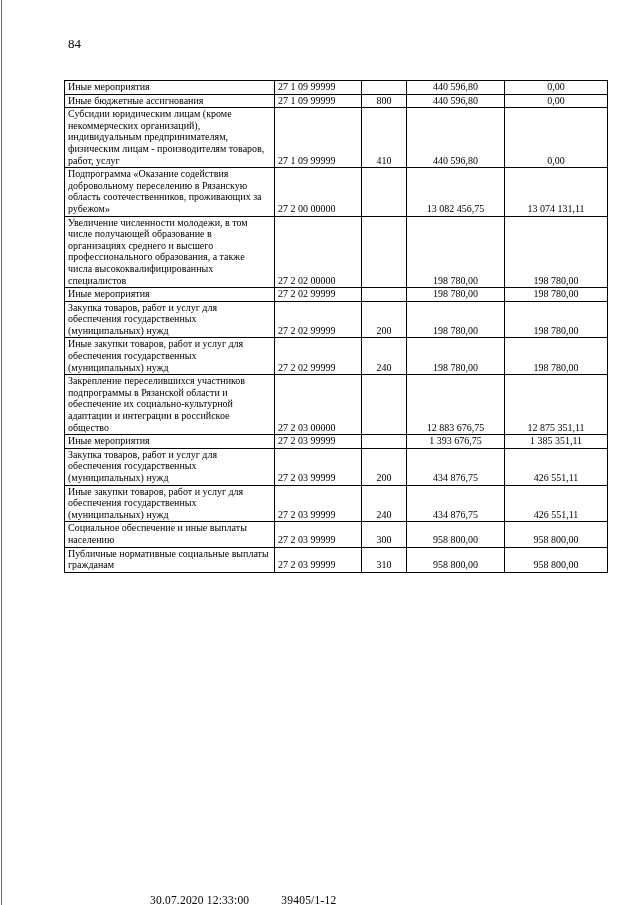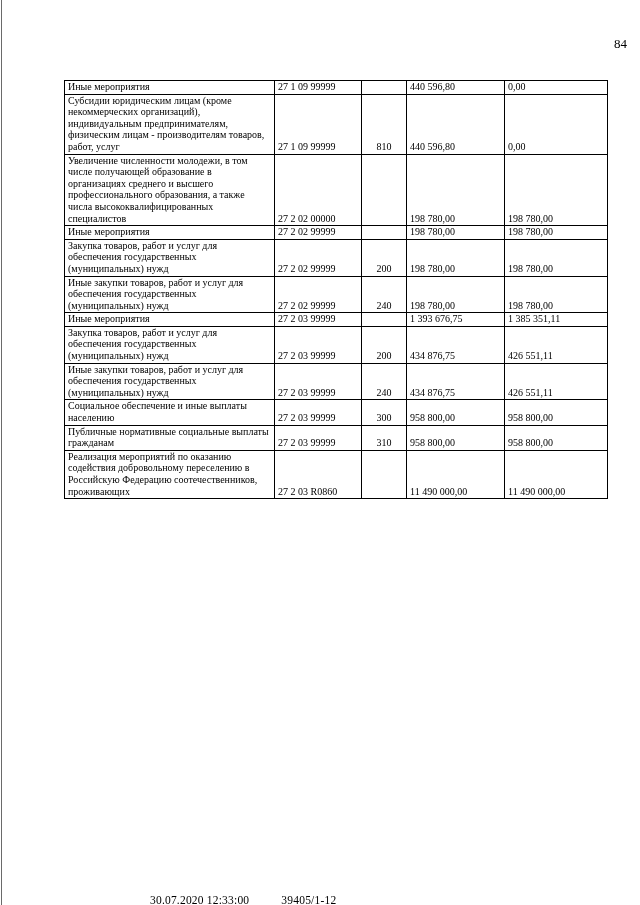--- a/index.html
+++ b/index.html
@@ -17,23 +17,23 @@
   }
   .scan-edge {
     position: absolute;
     left: 1px; top: 0;
     width: 1px; height: 905px;
     background: #6a6a6a;
   }
   .page-number {
     position: absolute;
     top: 36px;
-    left: 84px;
+    left: 68px;
     width: 543px;
-    text-align: right;
+    text-align: left;
     font-size: 13px;
   }
   table.budget {
     position: absolute;
     top: 64px;
     left: 64px;
     width: 543px;
     border-collapse: collapse;
     table-layout: fixed;
     font-size: 10px;
@@ -57,21 +57,21 @@
   td.c-code {
     vertical-align: bottom;
     white-space: nowrap;
   }
   td.c-vr {
     text-align: center;
     vertical-align: bottom;
     white-space: nowrap;
   }
   td.c-amt {
-    text-align: left;
+    text-align: center;
     vertical-align: bottom;
     white-space: nowrap;
     padding-right: 5px;
   }
   .footer {
     position: absolute;
     top: 894px;
     left: 150px;
     font-size: 11.5px;
     letter-spacing: 0.2px;
@@ -97,25 +97,39 @@
   </colgroup>
   <tbody>
       <tr>
         <td class="c-name">Иные мероприятия</td>
         <td class="c-code">27 1 09 99999</td>
         <td class="c-vr"></td>
         <td class="c-amt">440 596,80</td>
         <td class="c-amt">0,00</td>
       </tr>
       <tr>
+        <td class="c-name">Иные бюджетные ассигнования</td>
+        <td class="c-code">27 1 09 99999</td>
+        <td class="c-vr">800</td>
+        <td class="c-amt">440 596,80</td>
+        <td class="c-amt">0,00</td>
+      </tr>
+      <tr>
         <td class="c-name">Субсидии юридическим лицам (кроме некоммерческих организаций), индивидуальным предпринимателям, физическим лицам - производителям товаров, работ, услуг</td>
         <td class="c-code">27 1 09 99999</td>
-        <td class="c-vr">810</td>
+        <td class="c-vr">410</td>
         <td class="c-amt">440 596,80</td>
         <td class="c-amt">0,00</td>
+      </tr>
+      <tr>
+        <td class="c-name">Подпрограмма «Оказание содействия добровольному переселению в Рязанскую область соотечественников, проживающих за рубежом»</td>
+        <td class="c-code">27 2 00 00000</td>
+        <td class="c-vr"></td>
+        <td class="c-amt">13 082 456,75</td>
+        <td class="c-amt">13 074 131,11</td>
       </tr>
       <tr>
         <td class="c-name">Увеличение численности молодежи, в том числе получающей образование в организациях среднего и высшего профессионального образования, а также числа высококвалифицированных специалистов</td>
         <td class="c-code">27 2 02 00000</td>
         <td class="c-vr"></td>
         <td class="c-amt">198 780,00</td>
         <td class="c-amt">198 780,00</td>
       </tr>
       <tr>
         <td class="c-name">Иные мероприятия</td>
@@ -132,20 +146,27 @@
         <td class="c-amt">198 780,00</td>
       </tr>
       <tr>
         <td class="c-name">Иные закупки товаров, работ и услуг для обеспечения государственных (муниципальных) нужд</td>
         <td class="c-code">27 2 02 99999</td>
         <td class="c-vr">240</td>
         <td class="c-amt">198 780,00</td>
         <td class="c-amt">198 780,00</td>
       </tr>
       <tr>
+        <td class="c-name">Закрепление переселившихся участников подпрограммы в Рязанской области и обеспечение их социально-культурной адаптации и интеграции в российское общество</td>
+        <td class="c-code">27 2 03 00000</td>
+        <td class="c-vr"></td>
+        <td class="c-amt">12 883 676,75</td>
+        <td class="c-amt">12 875 351,11</td>
+      </tr>
+      <tr>
         <td class="c-name">Иные мероприятия</td>
         <td class="c-code">27 2 03 99999</td>
         <td class="c-vr"></td>
         <td class="c-amt">1 393 676,75</td>
         <td class="c-amt">1 385 351,11</td>
       </tr>
       <tr>
         <td class="c-name">Закупка товаров, работ и услуг для обеспечения государственных (муниципальных) нужд</td>
         <td class="c-code">27 2 03 99999</td>
         <td class="c-vr">200</td>
@@ -166,25 +187,18 @@
         <td class="c-amt">958 800,00</td>
         <td class="c-amt">958 800,00</td>
       </tr>
       <tr>
         <td class="c-name">Публичные нормативные социальные выплаты гражданам</td>
         <td class="c-code">27 2 03 99999</td>
         <td class="c-vr">310</td>
         <td class="c-amt">958 800,00</td>
         <td class="c-amt">958 800,00</td>
       </tr>
-      <tr>
-        <td class="c-name">Реализация мероприятий по оказанию содействия добровольному переселению в Российскую Федерацию соотечественников, проживающих</td>
-        <td class="c-code">27 2 03 R0860</td>
-        <td class="c-vr"></td>
-        <td class="c-amt">11 490 000,00</td>
-        <td class="c-amt">11 490 000,00</td>
-      </tr>
     </tbody>
 </table>
 
 <div class="footer">
   <span>30.07.2020 12:33:00</span><span class="doc-id">39405/1-12</span>
 </div>
 
 </body></html>

